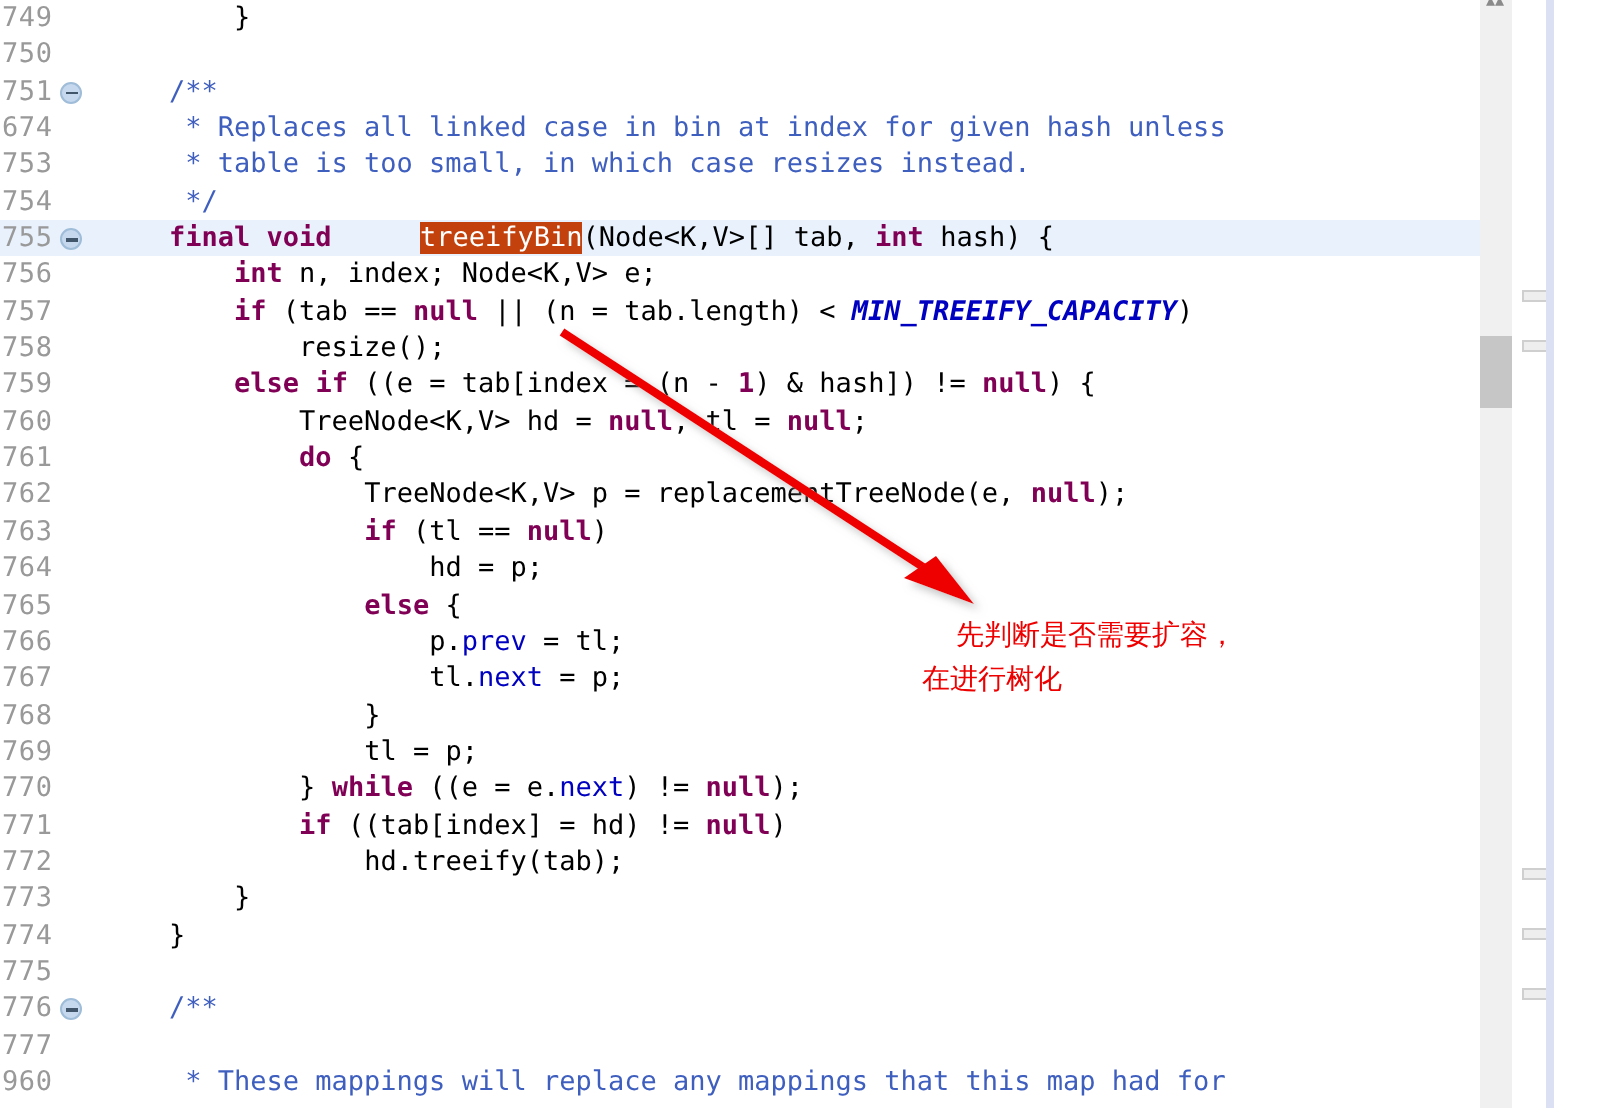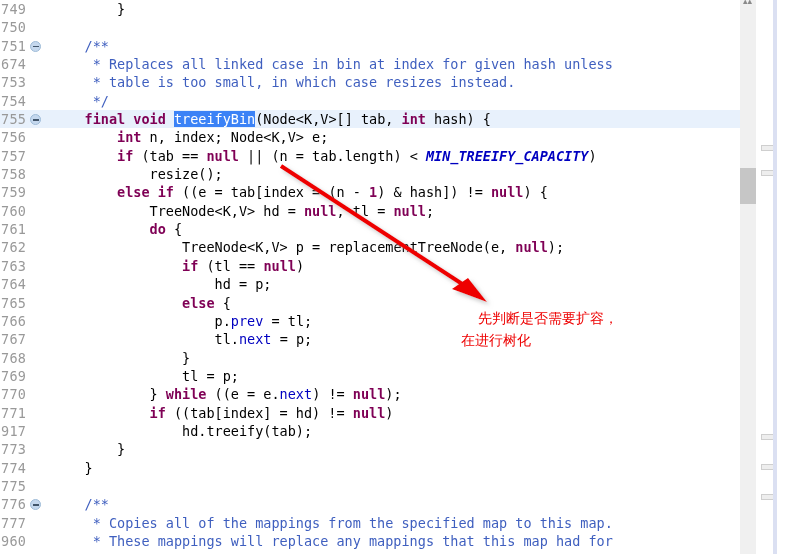--- a/index.html
+++ b/index.html
@@ -84,21 +84,21 @@
     white-space: pre;
     color: #000000;
   }
 
   
   .kw      { color: #7f0055; font-weight: bold; }
   .cmt     { color: #3f5fbf; }
   .fld     { color: #0000c0; }
   .cst     { color: #0000c0; font-style: italic; font-weight: bold; }
   .plain   { color: #000000; }
-  .sel     { background: #3b82f6; color: #ffffff; }
+  .sel     { background: #c2410c; color: #ffffff; margin-left: 36px; }
 
   
   #scroll-col {
     position: absolute;
     left: 740px;
     top: 0;
     width: 70px;
     height: 554px;
     background: #ffffff;
   }
@@ -183,26 +183,26 @@
       <div class="code-line" style="top: 0px;"><span class="gutter-num">762</span><span class="line-text" style="left: 182.08px;"><span class="plain">TreeNode&lt;K,V&gt; p = replacementTreeNode(e, </span><span class="kw">null</span><span class="plain">);</span></span></div>
       <div class="code-line" style="top: 0px;"><span class="gutter-num">763</span><span class="line-text" style="left: 182.08px;"><span class="kw">if</span><span class="plain"> (tl == </span><span class="kw">null</span><span class="plain">)</span></span></div>
       <div class="code-line" style="top: 0px;"><span class="gutter-num">764</span><span class="line-text" style="left: 214.6px;"><span class="plain">hd = p;</span></span></div>
       <div class="code-line" style="top: 0px;"><span class="gutter-num">765</span><span class="line-text" style="left: 182.08px;"><span class="kw">else</span><span class="plain"> {</span></span></div>
       <div class="code-line" style="top: 0px;"><span class="gutter-num">766</span><span class="line-text" style="left: 214.6px;"><span class="plain">p.</span><span class="fld">prev</span><span class="plain"> = tl;</span></span></div>
       <div class="code-line" style="top: 0px;"><span class="gutter-num">767</span><span class="line-text" style="left: 214.6px;"><span class="plain">tl.</span><span class="fld">next</span><span class="plain"> = p;</span></span></div>
       <div class="code-line" style="top: 0px;"><span class="gutter-num">768</span><span class="line-text" style="left: 182.08px;"><span class="plain">}</span></span></div>
       <div class="code-line" style="top: 0px;"><span class="gutter-num">769</span><span class="line-text" style="left: 182.08px;"><span class="plain">tl = p;</span></span></div>
       <div class="code-line" style="top: 0px;"><span class="gutter-num">770</span><span class="line-text" style="left: 149.56px;"><span class="plain">} </span><span class="kw">while</span><span class="plain"> ((e = e.</span><span class="fld">next</span><span class="plain">) != </span><span class="kw">null</span><span class="plain">);</span></span></div>
       <div class="code-line" style="top: 0px;"><span class="gutter-num">771</span><span class="line-text" style="left: 149.56px;"><span class="kw">if</span><span class="plain"> ((tab[index] = hd) != </span><span class="kw">null</span><span class="plain">)</span></span></div>
-      <div class="code-line" style="top: 0px;"><span class="gutter-num">917</span><span class="line-text" style="left: 182.08px;"><span class="plain">hd.treeify(tab);</span></span></div>
+      <div class="code-line" style="top: 0px;"><span class="gutter-num">772</span><span class="line-text" style="left: 182.08px;"><span class="plain">hd.treeify(tab);</span></span></div>
       <div class="code-line" style="top: 0px;"><span class="gutter-num">773</span><span class="line-text" style="left: 117.04px;"><span class="plain">}</span></span></div>
       <div class="code-line" style="top: 0px;"><span class="gutter-num">774</span><span class="line-text" style="left: 84.52px;"><span class="plain">}</span></span></div>
       <div class="code-line" style="top: 0px;"><span class="gutter-num">775</span><span class="line-text" style="left: 52px;"></span></div>
       <div class="code-line" style="top: 0px;"><span class="gutter-num">776</span><span class="fold"></span><span class="line-text" style="left: 84.52px;"><span class="cmt">/**</span></span></div>
-      <div class="code-line" style="top: 0px;"><span class="gutter-num">777</span><span class="line-text" style="left: 84.52px;"><span class="cmt"> * Copies all of the mappings from the specified map to this map.</span></span></div>
+      <div class="code-line" style="top: 0px;"><span class="gutter-num">777</span></div>
       <div class="code-line" style="top: 0px;"><span class="gutter-num">960</span><span class="line-text" style="left: 84.52px;"><span class="cmt"> * These mappings will replace any mappings that this map had for</span></span></div>
     </div>
 
   <div id="scroll-col">
     <div id="scroll-track">
       <div id="top-nub">▴▴</div>
       <div id="scroll-thumb" style="top: 168px; height: 36px;"></div>
     </div>
     <div id="overview-marks">
         <div class="overview-mark" style="top: 145px;"></div>

